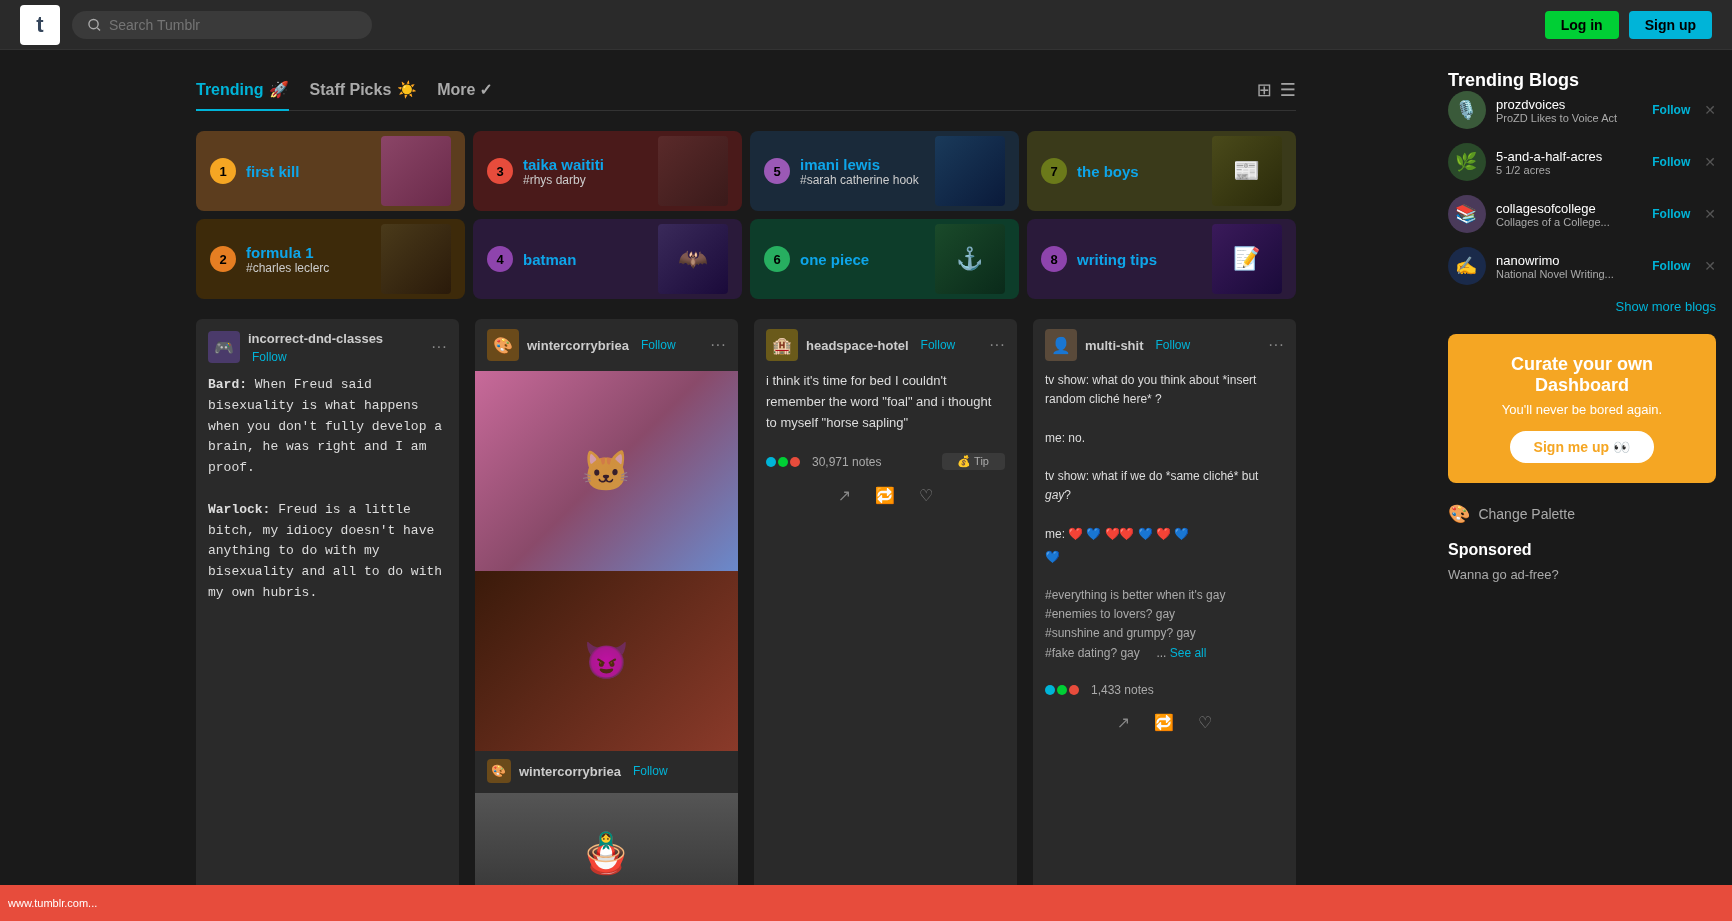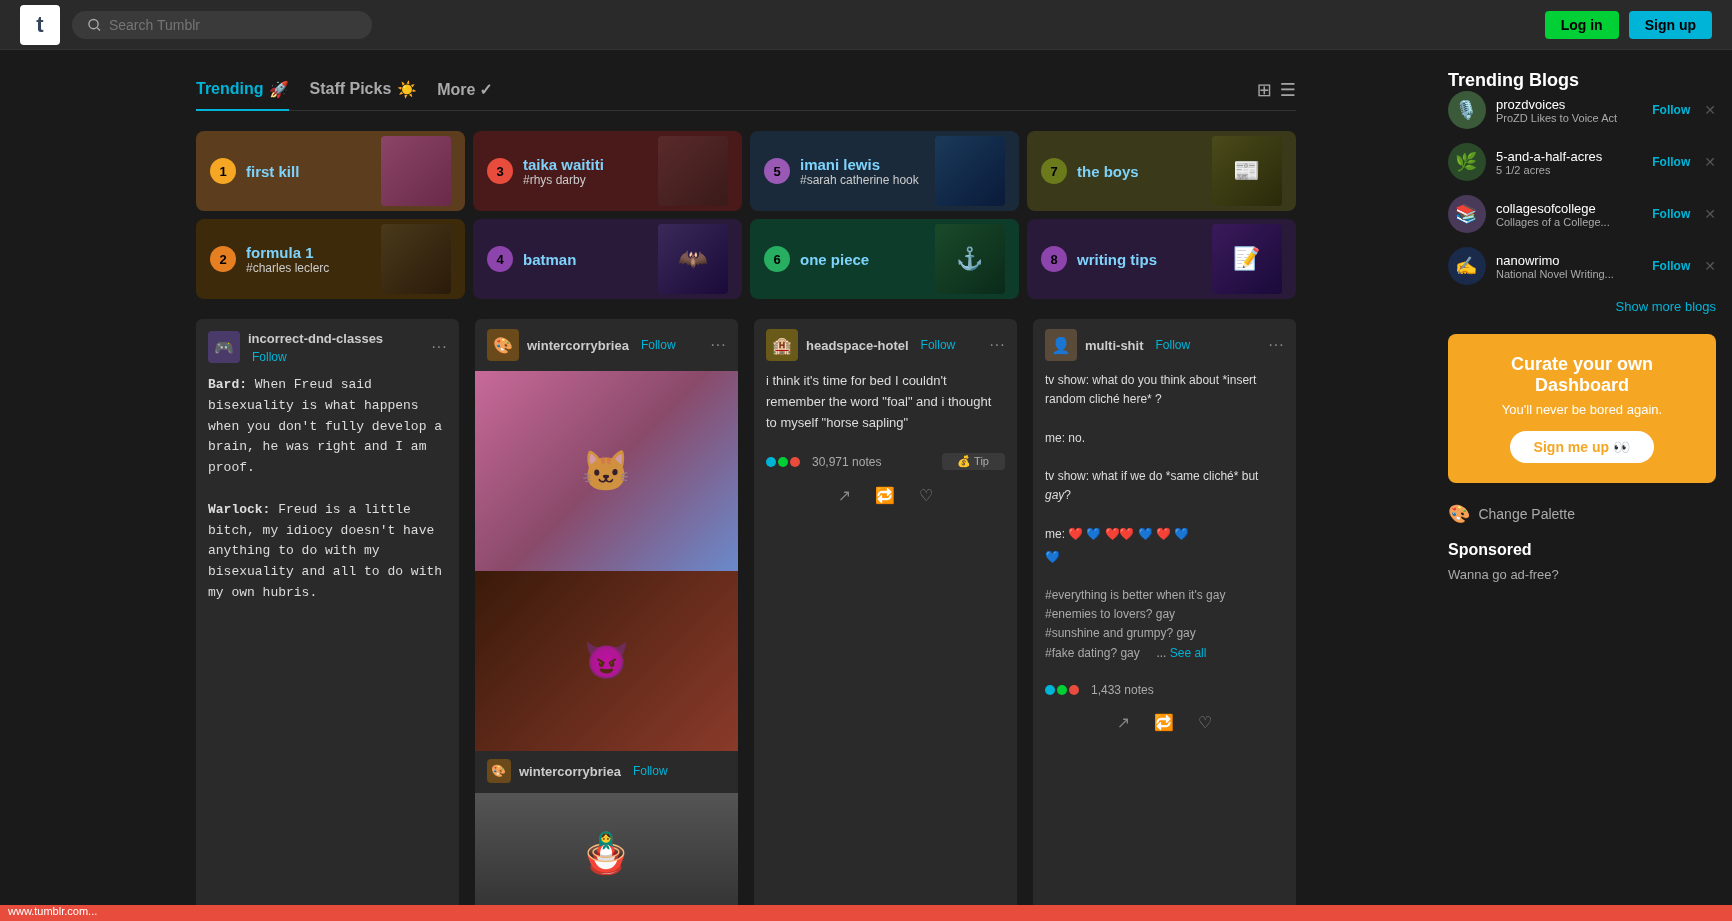--- a/index.html
+++ b/index.html
@@ -85,21 +85,21 @@
       padding-bottom: 0;
     }
     .tab {
       padding: 10px 0;
       font-size: 16px;
       font-weight: 600;
       cursor: pointer;
       color: #aaa;
       border-bottom: 2px solid transparent;
       margin-bottom: -1px;
-      display: flex; gap: 6px;
+      display: flex; align-items: center; gap: 6px;
     }
     .tab.active { color: #00b4d8; border-bottom-color: #00b4d8; }
     .tab-more { display: flex; align-items: flex-end; gap: 4px; }
     .tab-view-icons { margin-left: auto; display: flex; gap: 8px; }
     .view-icon { cursor: pointer; opacity: 0.6; font-size: 18px; }
 
     
     .trending-grid {
       display: grid;
       grid-template-columns: repeat(4, 1fr);
@@ -118,21 +118,21 @@
       cursor: pointer;
     }
     .trending-item-left { display: flex; align-items: center; gap: 10px; }
     .trend-num {
       width: 26px; height: 26px;
       border-radius: 50%;
       display: flex; align-items: center; justify-content: center;
       font-size: 13px; font-weight: 700; color: #000;
       flex-shrink: 0;
     }
-    .trend-title { font-size: 15px; font-weight: 700; color: #7dd3fc; }
+    .trend-title { font-size: 15px; font-weight: 700; color: #0ea5e9; }
     .trend-sub { font-size: 12px; color: #ccc; }
     .trend-img-placeholder {
       width: 70px; height: 70px;
       border-radius: 4px;
       flex-shrink: 0;
       background: rgba(255,255,255,0.1);
     }
 
     
     .feed {
@@ -264,23 +264,23 @@
     .img-ph {
       width: 100%;
       height: 180px;
       display: flex; align-items: center; justify-content: center;
       font-size: 32px;
     }
 
     
     .status-bar {
       position: fixed; bottom: 0; left: 0; right: 0;
-      height: 16px; background: #e74c3c;
+      height: 36px; background: #e74c3c;
       font-size: 11px; color: #fff;
-      display: flex; 
+      display: flex; align-items: center;
       padding: 0 8px;
       z-index: 200;
     }
   </style>
 </head>
 <body>
 
 <header class="header">
   <div class="logo">
     <span class="logo-t">t</span>

